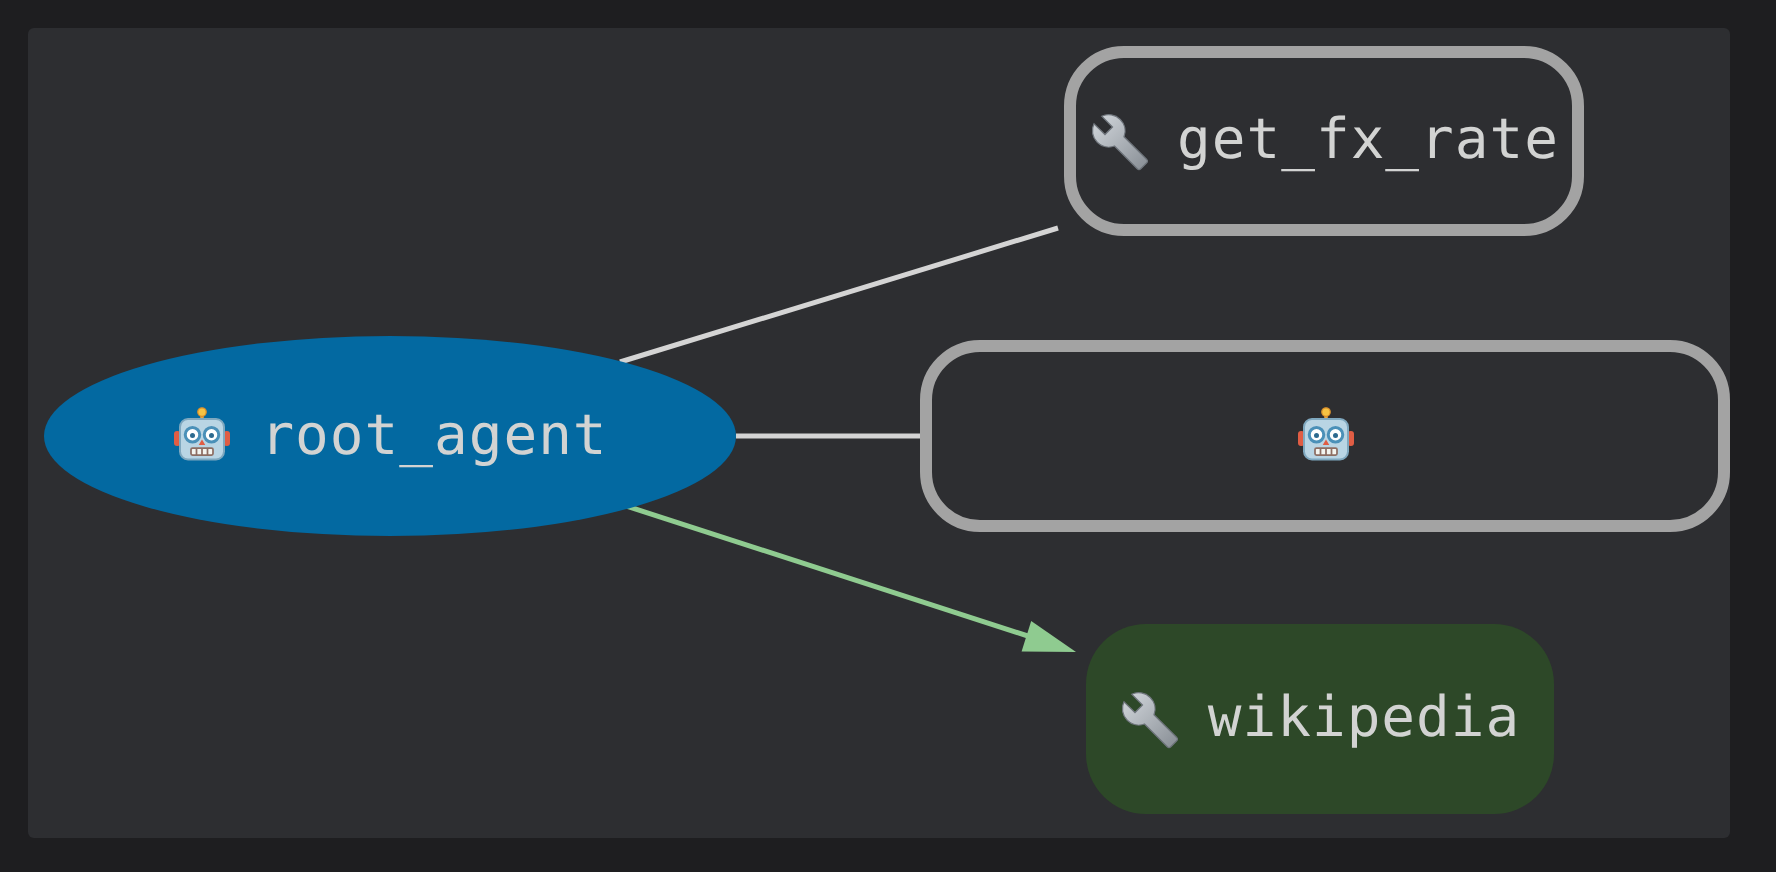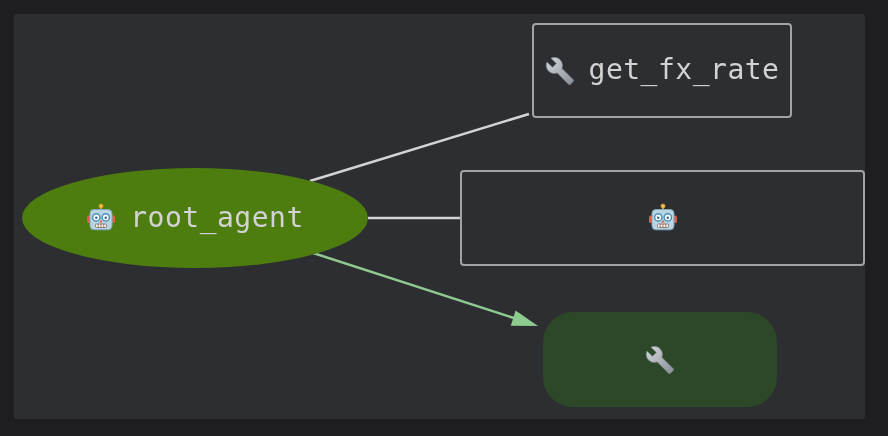--- a/index.html
+++ b/index.html
@@ -15,24 +15,24 @@
   }
   .edges{position:absolute;left:0;top:0;width:888px;height:436px;pointer-events:none;}
   .node{
     position:absolute;display:flex;align-items:center;justify-content:center;
     gap:14px;color:#d2d3d2;font-size:28px;letter-spacing:.5px;
     box-sizing:border-box;cursor:pointer;white-space:nowrap;
   }
   .node .icon{display:flex;align-items:center;}
   .node-ellipse{
     left:22px;top:168px;width:346px;height:100px;
-    background:#4d7c0f;border-radius:50%;
+    background:#0369a1;border-radius:50%;
   }
   .node-outline{
-    border:2px solid #a3a3a3;border-radius:4px;background:transparent;
+    border:6px solid #a3a3a3;border-radius:30px;background:transparent;
   }
   .node-fx{left:532px;top:23px;width:260px;height:95px;}
   .node-google{left:460px;top:170px;width:405px;height:96px;}
   .node-wiki{
     left:543px;top:312px;width:234px;height:95px;
     background:#2d4828;border-radius:30px;
   }
   .label{transform:translateY(-1px);}
 </style>
 </head>
@@ -100,13 +100,14 @@
     </svg>
   </span>
 </div>
 
 <div class="node node-wiki">
   <span class="icon">
     <svg width="30" height="30" viewBox="0 0 24 24">
       <path fill="url(#silver)" stroke="#6f757c" stroke-width="0.5" d="M22.7 19l-9.1-9.1c.9-2.3.4-5-1.5-6.9-2-2-5-2.4-7.4-1.3L9 6 6 9 1.6 4.7C.4 7.1.9 10.1 2.9 12.1c1.9 1.9 4.6 2.4 6.9 1.5l9.1 9.1c.4.4 1 .4 1.4 0l2.3-2.3c.5-.4.5-1.1.1-1.4z"></path>
     </svg>
   </span>
+  <span class="label">wikipedia</span>
 </div>
 
 </body></html>

